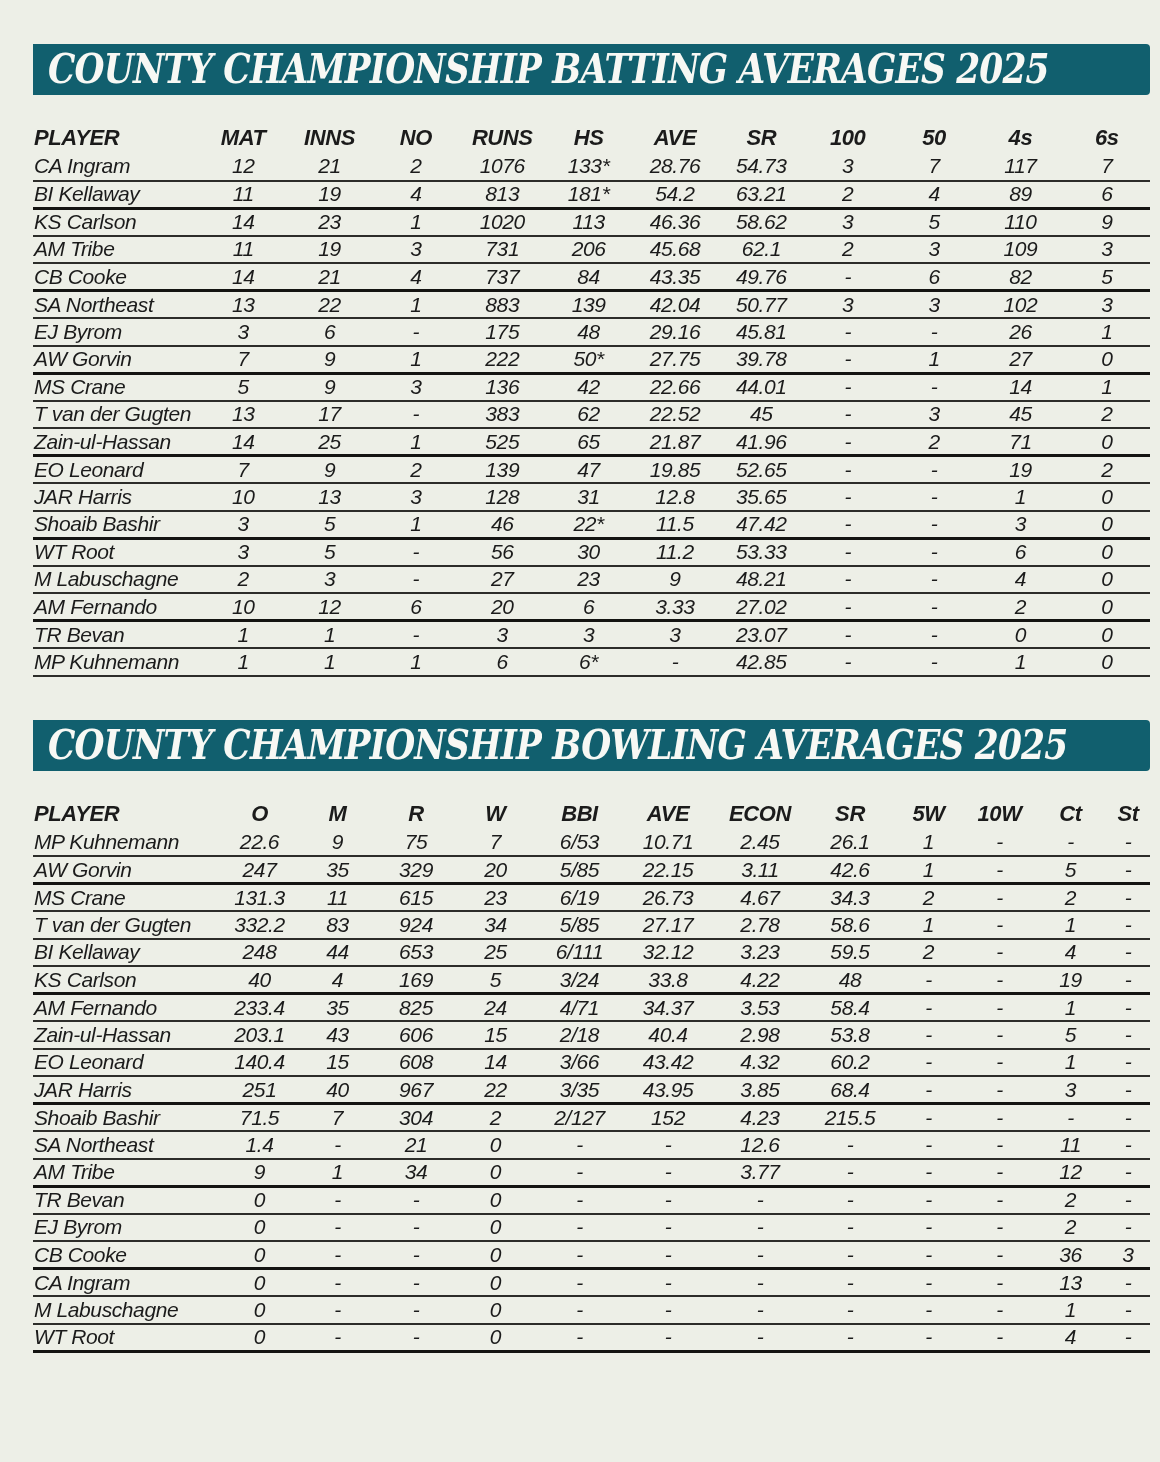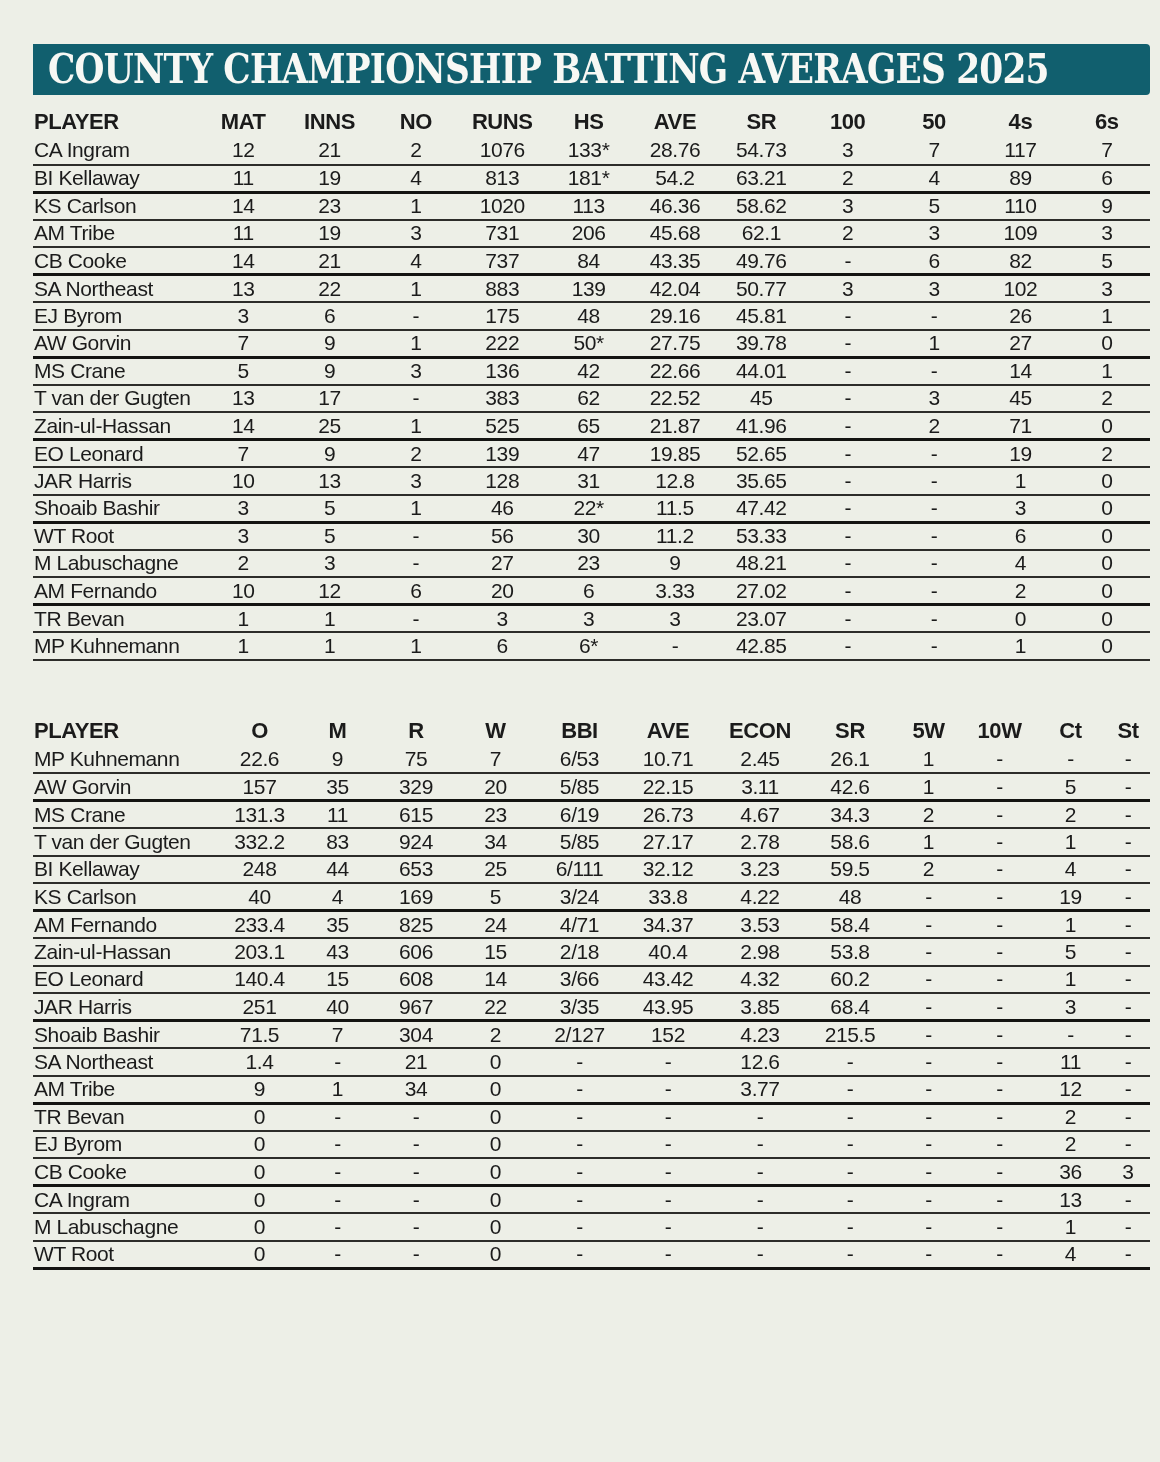--- a/index.html
+++ b/index.html
@@ -13,20 +13,21 @@
   html, body { background: var(--page-bg); }
   body {
     width: 1160px;
     height: 1462px;
     font-family: "Liberation Sans", sans-serif;
     color: var(--text);
     overflow: hidden;
   }
   .page {
     padding: 44px 10px 0 33px;
+    font-style: italic;
   }
   .banner {
     width: 1117px;
     height: 51px;
     background: var(--accent);
     border-radius: 0 4px 4px 0;
     display: flex;
     align-items: center;
     padding-left: 15px;
     overflow: hidden;
@@ -39,21 +40,21 @@
     color: #f7f8f4;
     white-space: nowrap;
     letter-spacing: -1px;
     transform: scaleX(0.80) scaleY(0.96);
     transform-origin: 0 50%;
   }
   table {
     width: 1117px;
     table-layout: fixed;
     border-collapse: collapse;
-    margin-top: 12px;
+    margin-top: 28px;
   }
   th, td {
     font-size: 21px;
     text-align: center;
     vertical-align: middle;
     height: 27.5px;
     padding: 0;
     white-space: nowrap;
     overflow: hidden;
     
@@ -397,20 +398,23 @@
             <td>1</td>
             <td>0</td>
           </tr>
         </tbody>
     </table>
   </section>
 
   <div class="section-gap"></div>
 
   <section>
+    <div class="banner">
+      <h1>COUNTY CHAMPIONSHIP BOWLING AVERAGES 2025</h1>
+    </div>
     <table>
       <colgroup>
         <col class="bw-player">
           <col class="bw-o">
           <col class="bw-m">
           <col class="bw-r">
         <col class="bw-w">
           <col class="bw-bbi">
           <col class="bw-ave">
           <col class="bw-econ">
@@ -448,21 +452,21 @@
             <td>10.71</td>
             <td>2.45</td>
             <td>26.1</td>
             <td>1</td>
             <td>-</td>
             <td>-</td>
             <td>-</td>
           </tr>
           <tr class="thick">
             <td class="player-col">AW Gorvin</td>
-            <td>157</td>
+            <td>247</td>
             <td>35</td>
             <td>329</td>
             <td>20</td>
             <td>5/85</td>
             <td>22.15</td>
             <td>3.11</td>
             <td>42.6</td>
             <td>1</td>
             <td>-</td>
             <td>5</td>

